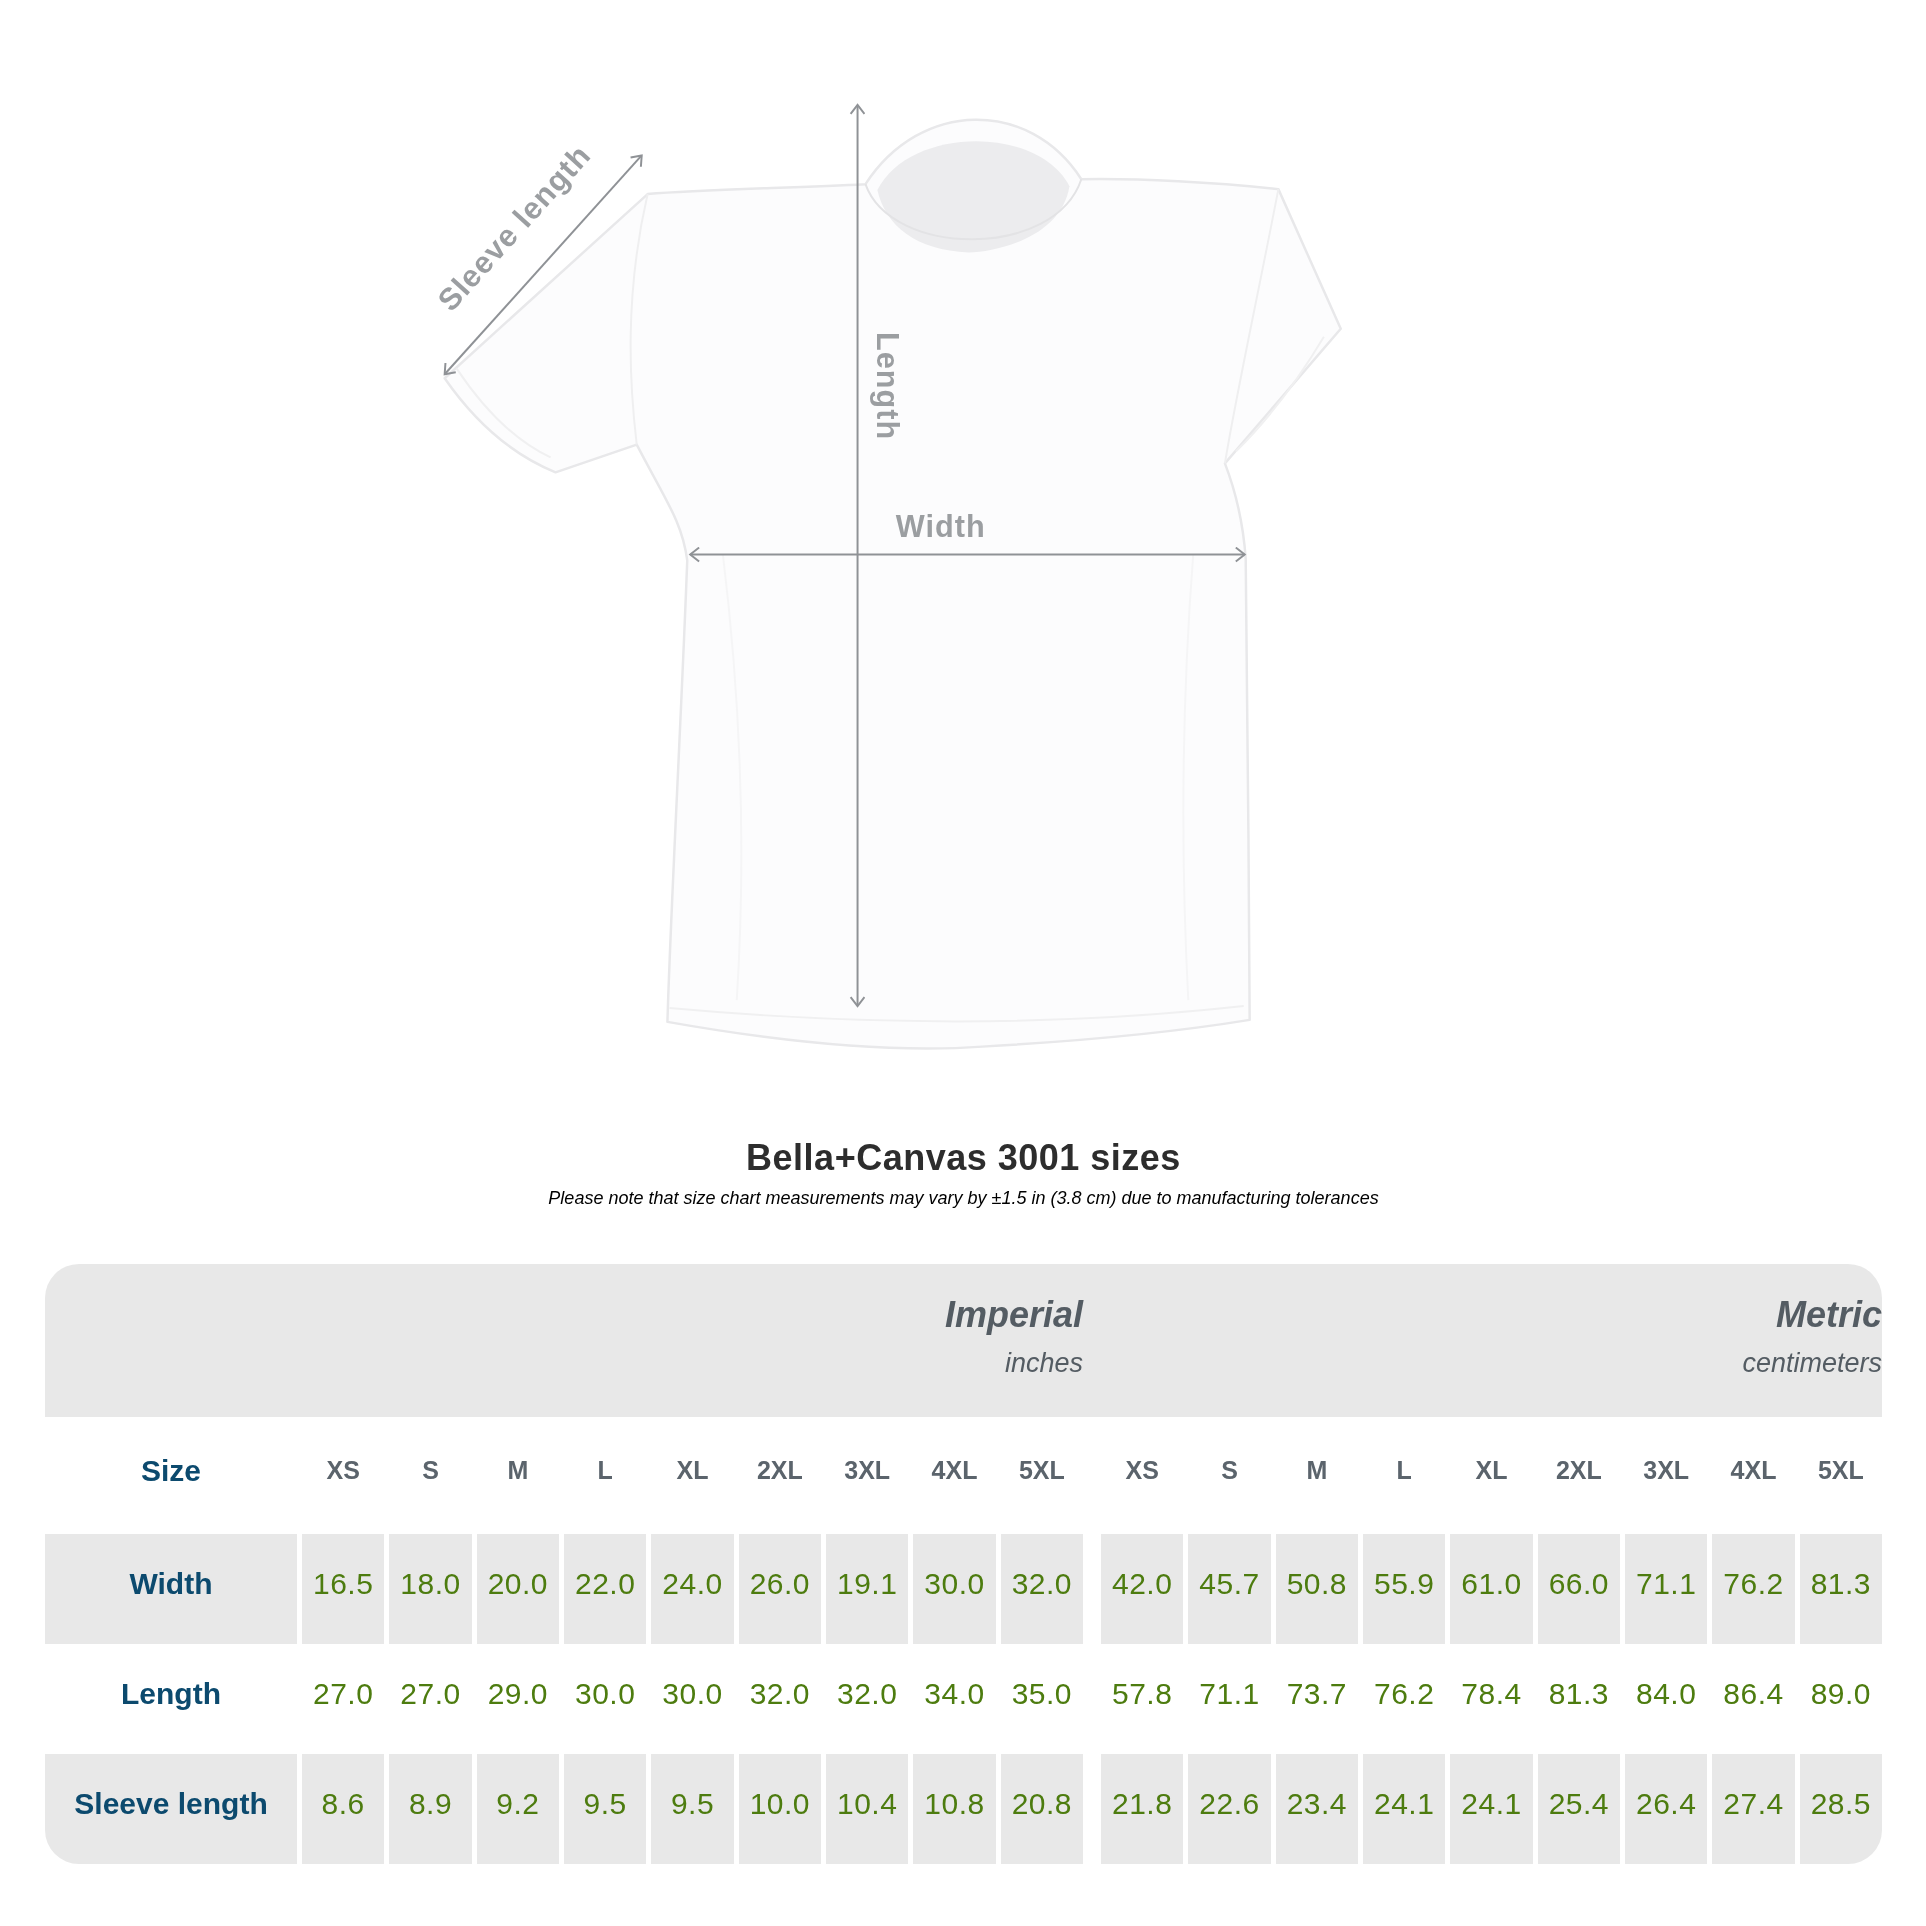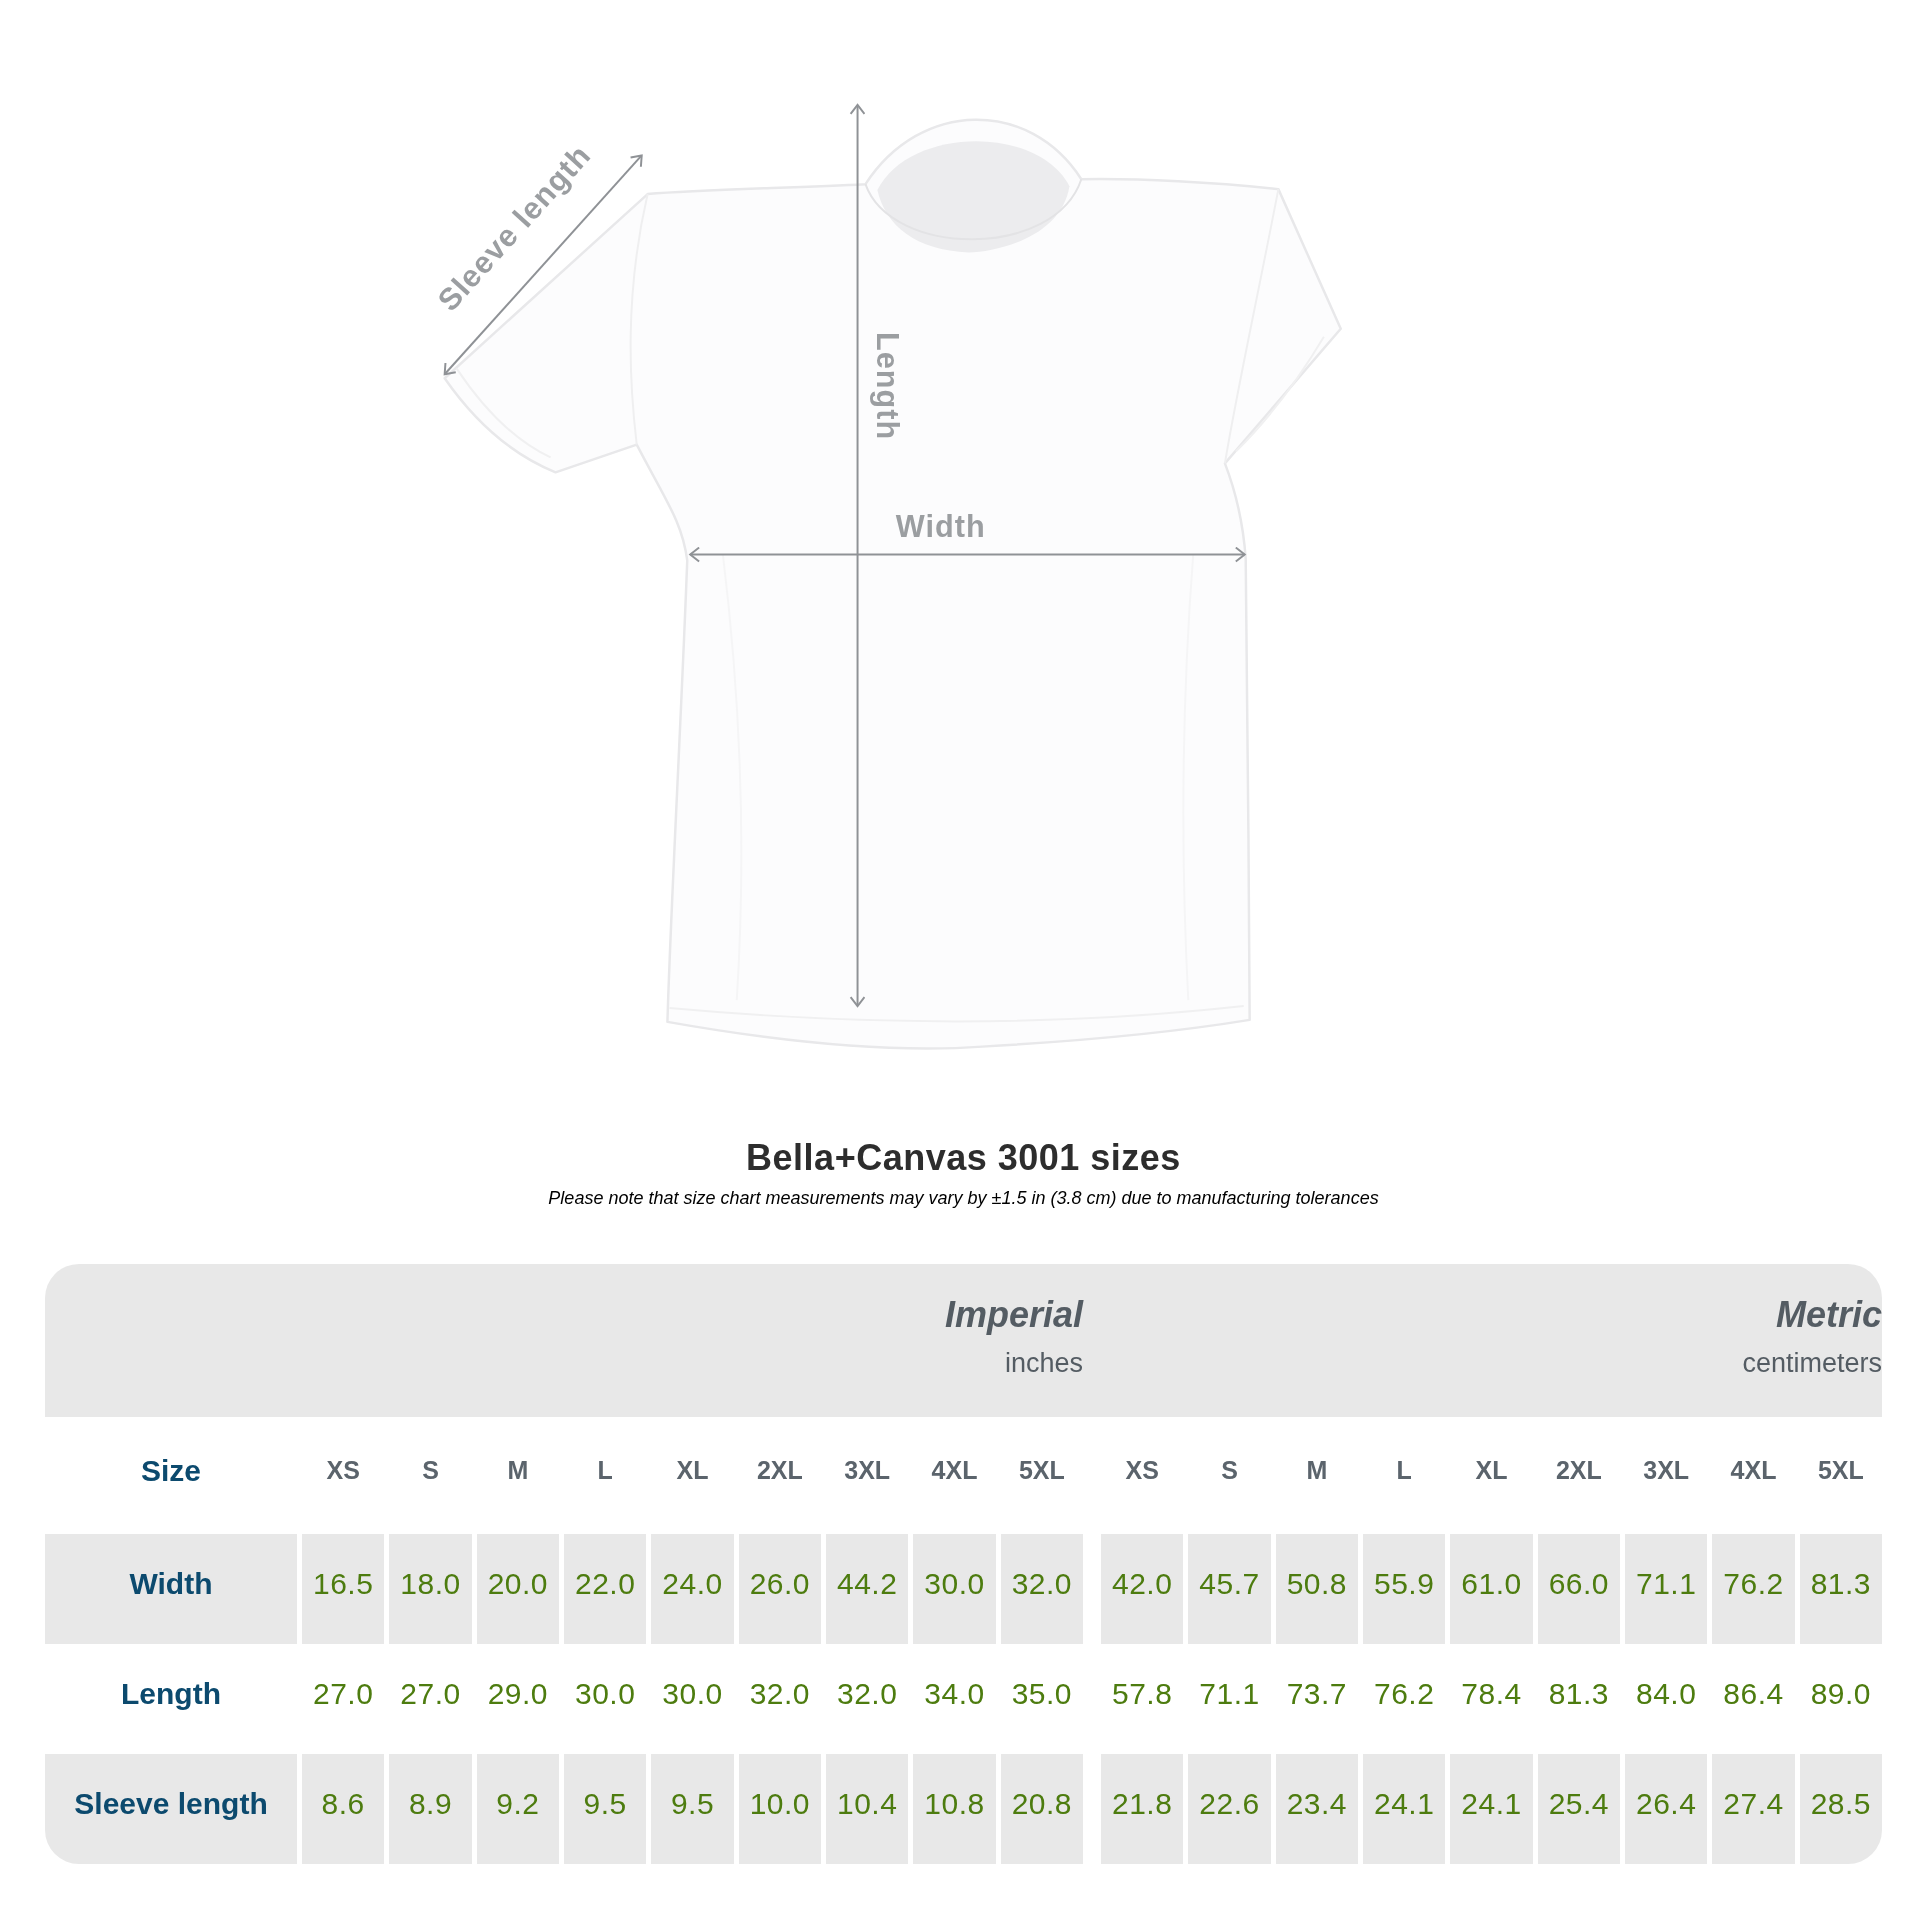--- a/index.html
+++ b/index.html
@@ -29,21 +29,21 @@
   .band{
     background:#e8e8e8;border-radius:34px 34px 0 0;height:153px;
   }
   .band-sec{
     grid-row:1;display:flex;flex-direction:column;align-items:flex-end;
     justify-content:center;gap:12px;padding-bottom:8px;
   }
   .band-sec.imperial{grid-column:1/11;}
   .band-sec.metric{grid-column:12/21;}
   .band-title{font-size:36px;font-weight:bold;font-style:italic;color:#545c63;}
-  .band-sub{font-size:27px;color:#545c63;margin-left:24px;}
+  .band-sub{font-size:27px;font-style:italic;color:#545c63;margin-left:24px;}
   .trow.r-size{height:117px;}
   .trow.r-data{height:110px;}
   .tcell{
     display:flex;align-items:center;justify-content:center;
     background:#ffffff;padding-bottom:10px;box-sizing:border-box;
   }
   .trow.gray .tcell{background:#e8e8e8;}
   .tcell.spacer{background:transparent !important;padding:0;}
   .tcell.szh{font-weight:bold;font-size:25px;color:#5b646c;}
   .tcell.lbl{font-weight:bold;font-size:30px;color:#0c4a6e;}
@@ -149,21 +149,21 @@
           <div class="tcell szh">5XL</div>
         </div>
         <div class="trow r-data gray">
           <div class="tcell lbl">Width</div>
           <div class="tcell val">16.5</div>
           <div class="tcell val">18.0</div>
           <div class="tcell val">20.0</div>
           <div class="tcell val">22.0</div>
           <div class="tcell val">24.0</div>
           <div class="tcell val">26.0</div>
-          <div class="tcell val">44.2</div>
+          <div class="tcell val">19.1</div>
           <div class="tcell val">30.0</div>
           <div class="tcell val">32.0</div>
           <div class="tcell spacer"></div>
           <div class="tcell val">42.0</div>
           <div class="tcell val">45.7</div>
           <div class="tcell val">50.8</div>
           <div class="tcell val">55.9</div>
           <div class="tcell val">61.0</div>
           <div class="tcell val">66.0</div>
           <div class="tcell val">71.1</div>

